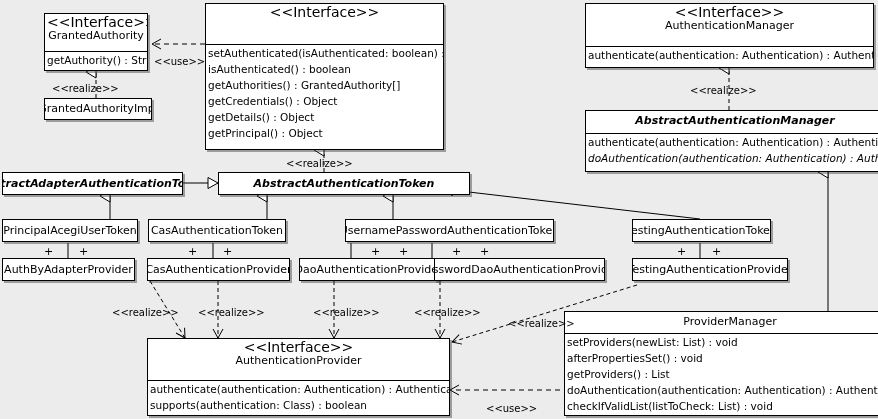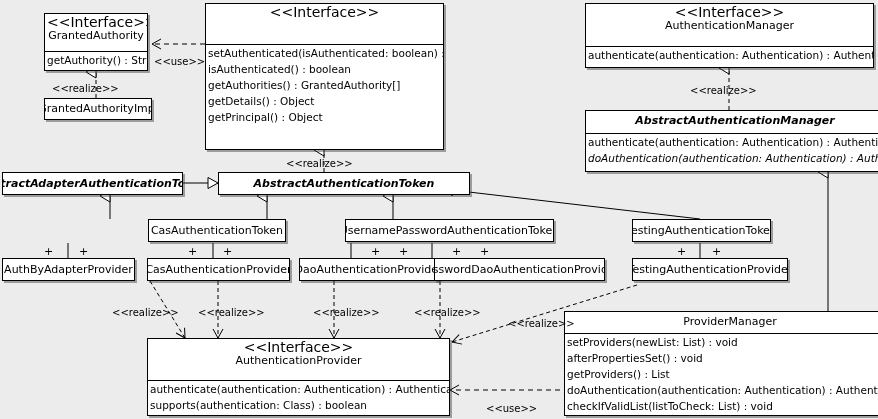--- a/index.html
+++ b/index.html
@@ -107,20 +107,21 @@
   </div>
 
   <div class="umlbox" style="left:205px;top:3px;width:239px;height:147px;">
     <div class="sec hdr" style="height:40px;">
       <span class="stereo">&lt;&lt;Interface&gt;&gt;</span>
     </div>
     <div class="sec ops">
       <div class="op">setAuthenticated(isAuthenticated: boolean) : void</div>
       <div class="op">isAuthenticated() : boolean</div>
       <div class="op">getAuthorities() : GrantedAuthority[]</div>
+      <div class="op">getCredentials() : Object</div>
       <div class="op">getDetails() : Object</div>
       <div class="op">getPrincipal() : Object</div>
     </div>
   </div>
 
   <div class="umlbox" style="left:585px;top:3px;width:289px;height:65px;">
     <div class="sec hdr" style="height:42px;">
       <span class="stereo">&lt;&lt;Interface&gt;&gt;</span>
       <span class="cname">AuthenticationManager</span>
     </div>
@@ -140,20 +141,23 @@
   </div>
 
   <div class="umlbox simple" style="left:2px;top:172px;width:181px;height:23px;">
     <span class="cname abs">AbstractAdapterAuthenticationToken</span>
   </div>
 
   <div class="umlbox simple" style="left:218px;top:172px;width:252px;height:23px;">
     <span class="cname abs">AbstractAuthenticationToken</span>
   </div>
 
+  <div class="umlbox simple" style="left:2px;top:219px;width:136px;height:23px;">
+    <span class="cname">PrincipalAcegiUserToken</span>
+  </div>
   <div class="umlbox simple" style="left:148px;top:219px;width:138px;height:23px;">
     <span class="cname">CasAuthenticationToken</span>
   </div>
   <div class="umlbox simple" style="left:345px;top:219px;width:209px;height:23px;">
     <span class="cname">UsernamePasswordAuthenticationToken</span>
   </div>
   <div class="umlbox simple" style="left:632px;top:219px;width:139px;height:23px;">
     <span class="cname">TestingAuthenticationToken</span>
   </div>
 

